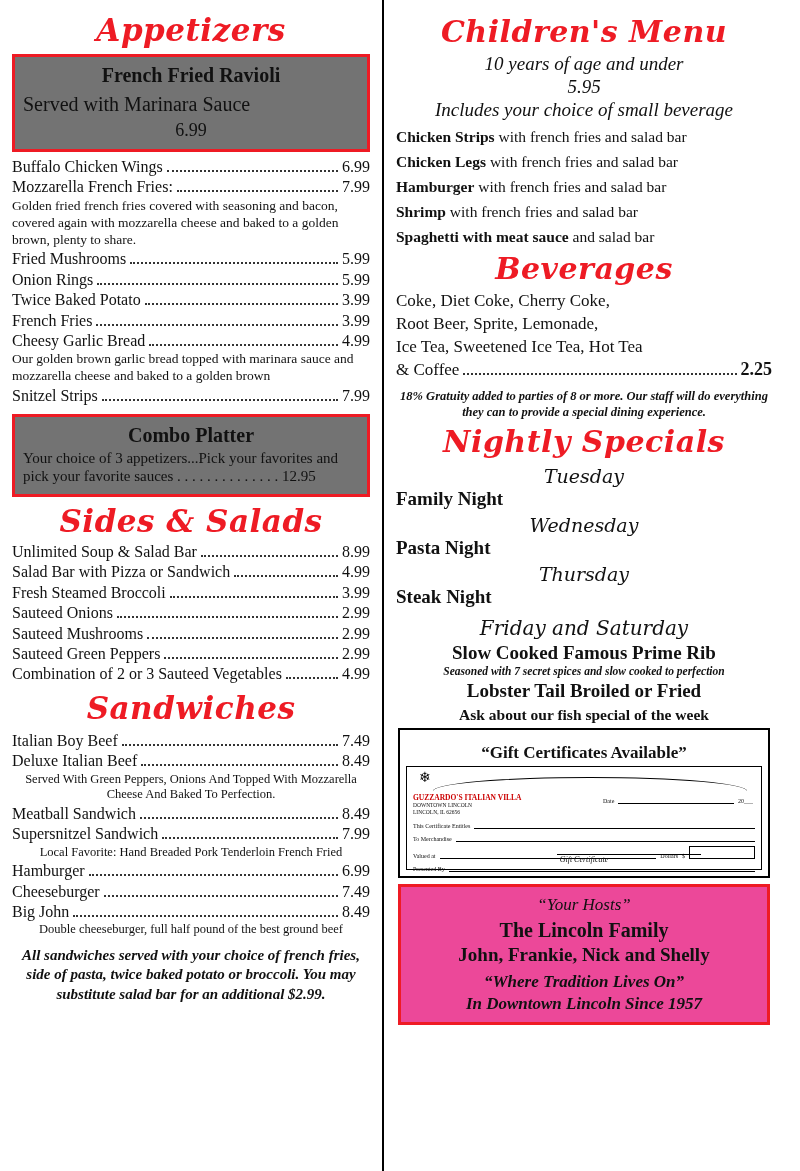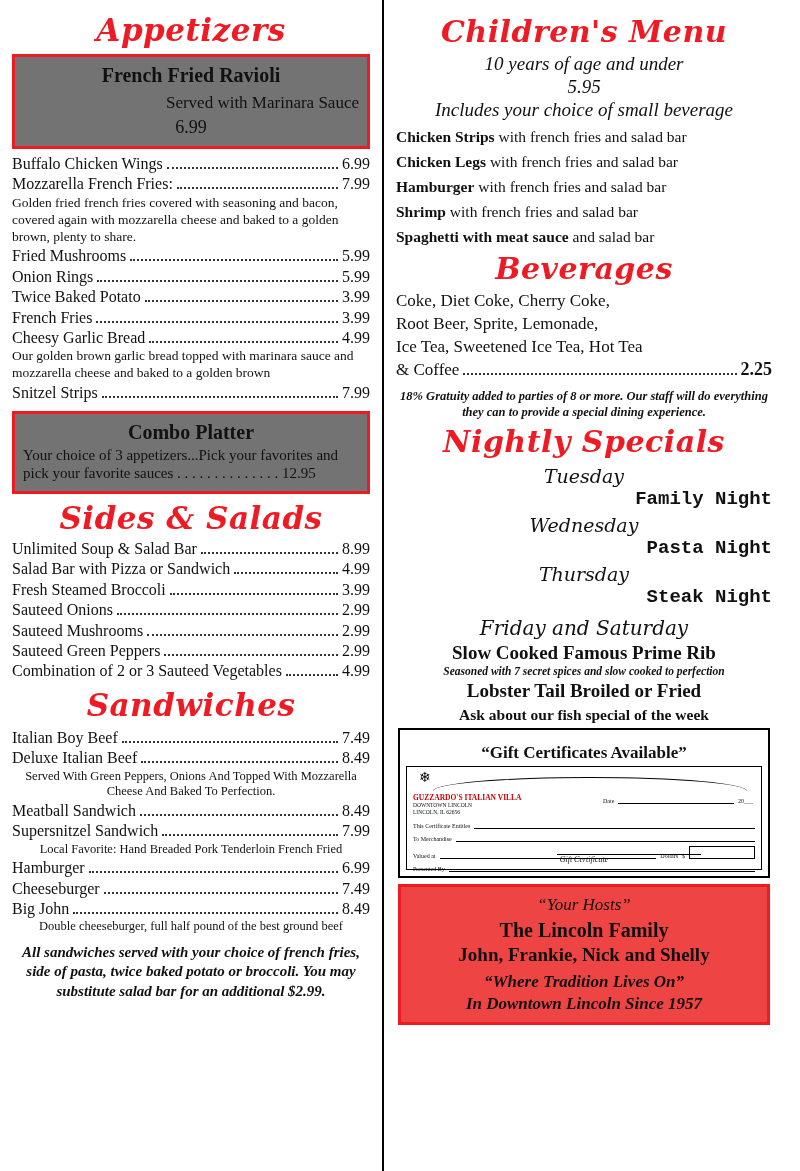--- a/index.html
+++ b/index.html
@@ -47,22 +47,22 @@
     margin:2px 0 6px 0;
   }
   .box .box-title{
     text-align:center;
     font-weight:bold;
     font-size:20px;
     margin:1px 0 2px 0;
     font-family:"Liberation Serif", serif;
   }
   .box .box-sub{
-    text-align:right;
-    font-size:17px;
+    text-align:left;
+    font-size:20px;
     margin:6px 0 3px 0;
   }
   .box .box-price{
     text-align:center;
     font-size:18px;
     font-weight:normal;
     margin-top:4px;
   }
   .box .box-desc{
     font-size:15px;
@@ -129,25 +129,24 @@
     text-align:center;line-height:1.3;margin:8px 4px 2px 4px;
   }
   .day{
     font-family:"DejaVu Serif", serif;
     font-style:italic;
     text-align:center;
     font-size:19px;
     margin:4px 0 1px 0;
   }
   .dayname{
-    text-align:right;
+    text-align:left;
     font-weight:bold;
     font-size:19px;
     margin:0 0 4px 0;
-    font-family:Liberation Mono, monospace;
   }
   .fs-day{
     font-family:"DejaVu Serif", serif;
     font-style:italic;text-align:center;font-size:20px;margin:8px 0 2px 0;
   }
   .fs-main{text-align:center;font-weight:bold;font-size:19px;margin:1px 0;}
   .fs-sub{text-align:center;font-style:italic;font-weight:bold;font-size:11.5px;margin:1px 0 3px 0;}
   .fs-ask{text-align:center;font-weight:bold;font-size:15.5px;margin:4px 0 2px 0;}
 
   
@@ -193,21 +192,21 @@
   .cert .sign{
     position:absolute;bottom:5px;left:0;right:0;text-align:center;
     font-style:italic;font-size:8px;
   }
   .cert .signline{
     position:absolute;bottom:14px;left:150px;right:60px;border-bottom:.8px solid #000;
   }
 
   .hosts-box{
     border:3px solid #ee1b24;
-    background:#ef4444;
+    background:#ec4899;
     padding:6px 8px;
     text-align:center;
     margin:2px 2px 0 2px;
   }
   .hosts-box .q{font-style:italic;font-size:17px;margin:2px 0 4px 0;}
   .hosts-box .n1{font-weight:bold;font-size:20px;margin:2px 0;}
   .hosts-box .n2{font-weight:bold;font-size:19px;margin:2px 0 6px 0;}
   .hosts-box .n3{font-style:italic;font-weight:bold;font-size:17px;margin:2px 0;}
   .hosts-box .n4{font-style:italic;font-weight:bold;font-size:17px;margin:2px 0 2px 0;}
 </style>

